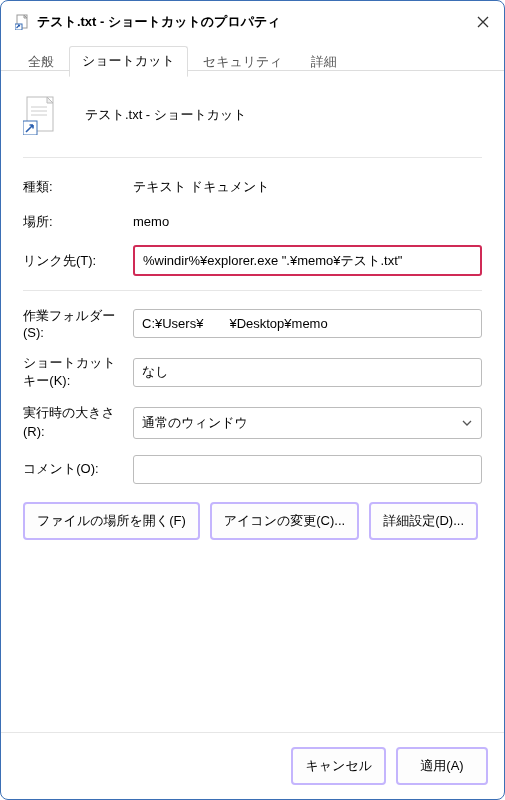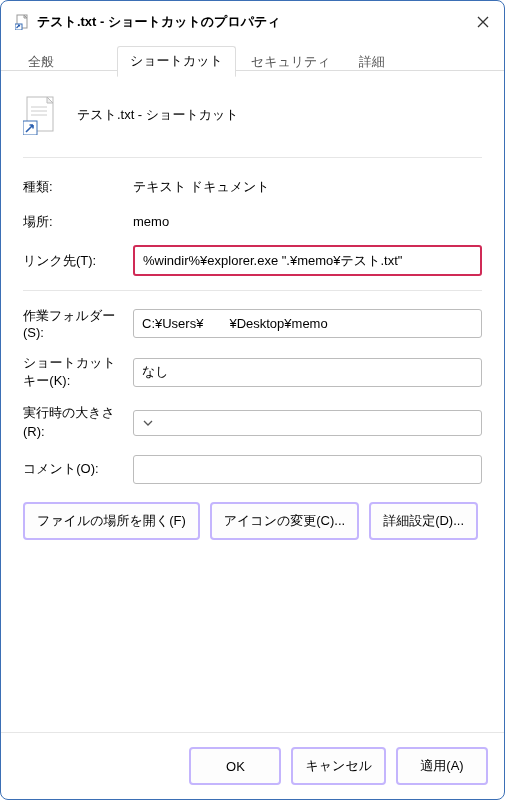--- a/index.html
+++ b/index.html
@@ -43,29 +43,28 @@
   border-bottom: none;
   position: relative;
   top: 7px;
 }
 .tab.active {
   background: #fff;
   border-color: #ddd;
   border-bottom: 1px solid #fff;
   border-radius: 3px 3px 0 0;
   color: #000;
-  margin-left: 48px;
 }
 .content {
   padding: 24px 22px 10px 22px;
 }
 .header {
   display: flex;
   align-items: center;
-  gap: 18px;
+  gap: 26px;
   padding-bottom: 22px;
   border-bottom: 1px solid #e6e6e6;
   margin-bottom: 18px;
 }
 .file-icon { width: 36px; height: 40px; position: relative; }
 .field-row {
   display: flex;
   align-items: center;
   gap: 10px;
   margin-bottom: 14px;
@@ -205,20 +204,21 @@
   </div>
 
   <div class="field-row multi">
     <div class="field-label">ショートカット キー(K):</div>
     <input class="text-input" type="text" value="なし" style="">
   </div>
 
   <div class="field-row multi">
     <div class="field-label">実行時の大きさ(R):</div>
     <div class="select-wrap">
+      <span>通常のウィンドウ</span>
       <span class="chev">
         <svg width="12" height="12" viewBox="0 0 12 12">
             <path d="M2 4 L6 8 L10 4" stroke="#555" stroke-width="1.3" fill="none"></path>
           </svg>
       </span>
     </div>
   </div>
 
   <div class="field-row">
     <div class="field-label">コメント(O):</div>
@@ -227,16 +227,15 @@
 
   <div class="button-row">
     <button class="btn">ファイルの場所を開く(F)</button>
     <button class="btn">アイコンの変更(C)...</button>
     <button class="btn">詳細設定(D)...</button>
   </div>
 
 </div>
 
 <div class="footer">
-  <button class="btn">OK</button>
   <button class="btn">キャンセル</button>
   <button class="btn">適用(A)</button>
 </div>
 
 </body></html>

